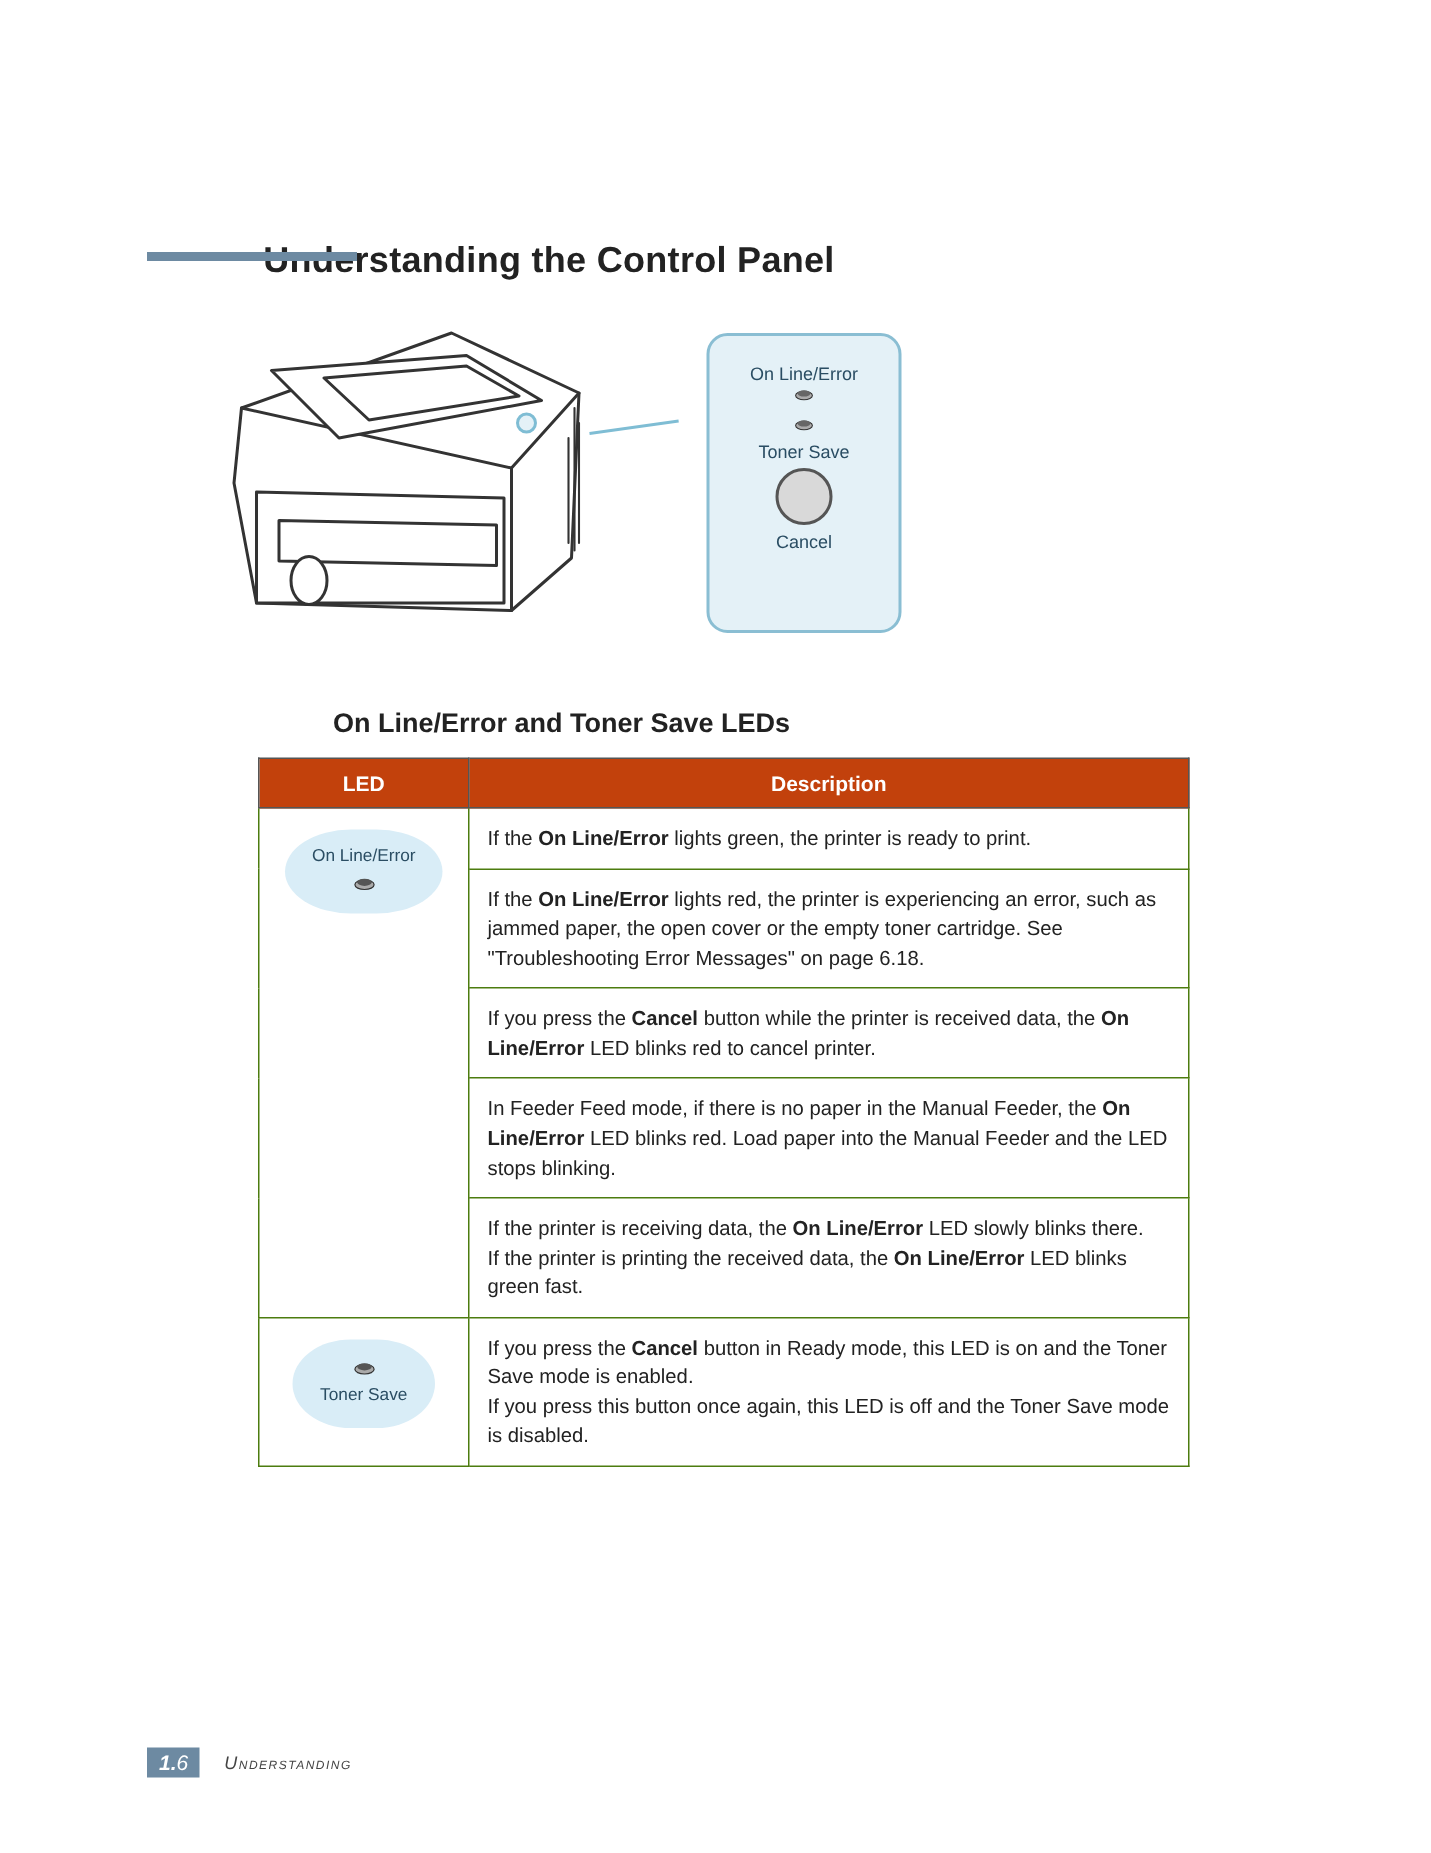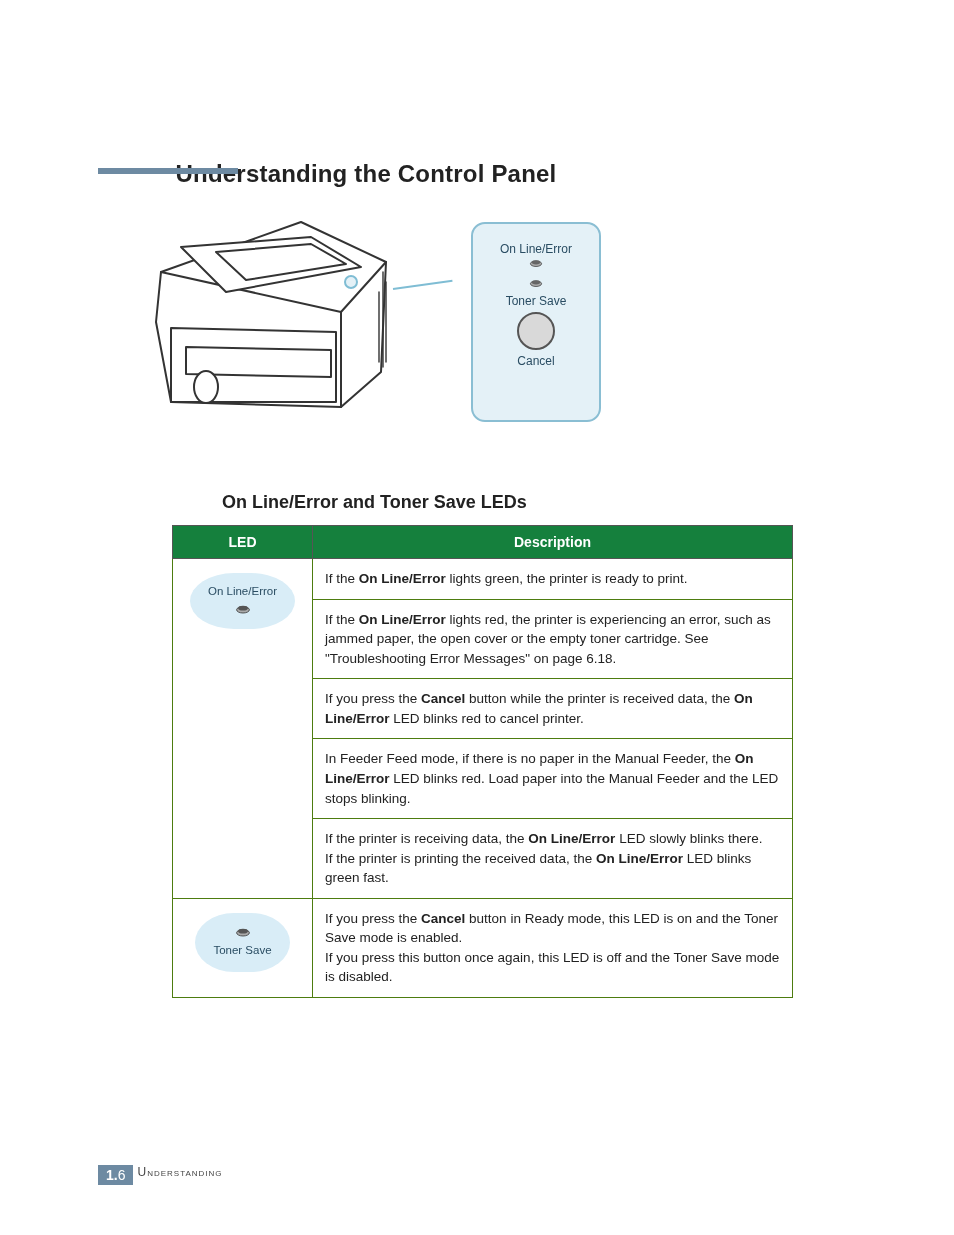--- a/index.html
+++ b/index.html
@@ -27,21 +27,21 @@
   }
   h1 {
     margin: 0 0 14px 0;
     text-align: center;
     font-size: 24px;
     font-weight: bold;
     color: #222;
     letter-spacing: 0.2px;
   }
   h2 {
-    margin: 40px 0 12px 0;
+    margin: 20px 0 12px 0;
     font-size: 18px;
     font-weight: bold;
     color: #222;
     padding-left: 150px;
   }
 
   
   .illus-wrap {
     position: relative;
     width: 470px;
@@ -100,21 +100,21 @@
   
   table.led-table {
     border-collapse: collapse;
     width: 620px;
     margin-left: 100px;
     table-layout: fixed;
   }
   .led-table col.c1 { width: 140px; }
   .led-table col.c2 { width: 480px; }
   .led-table th {
-    background: #15803d;
+    background: #c2410c;
     color: #fff;
     font-weight: bold;
     font-size: 14px;
     padding: 8px 6px;
     border: 1px solid #555;
     text-align: center;
   }
   .led-table td {
     border: 1px solid #4d7c0f;
     padding: 10px 12px;
@@ -141,22 +141,23 @@
   }
   .oval.toner-oval .mini-led { margin-bottom: 4px; }
   .b { font-weight: bold; }
 
   
   .footer {
     position: absolute;
     left: 98px;
     bottom: 50px;
     display: flex;
-    align-items: flex-start;
-    gap: 4px;
+    align-items: center;
+    gap: 16px;
+    font-style: italic;
   }
   .tab {
     background: #6d8aa2;
     color: #fff;
     font-size: 14px;
     padding: 2px 8px;
   }
   .tab .thin { font-weight: normal; }
   .footer .chapter {
     font-size: 12px;

